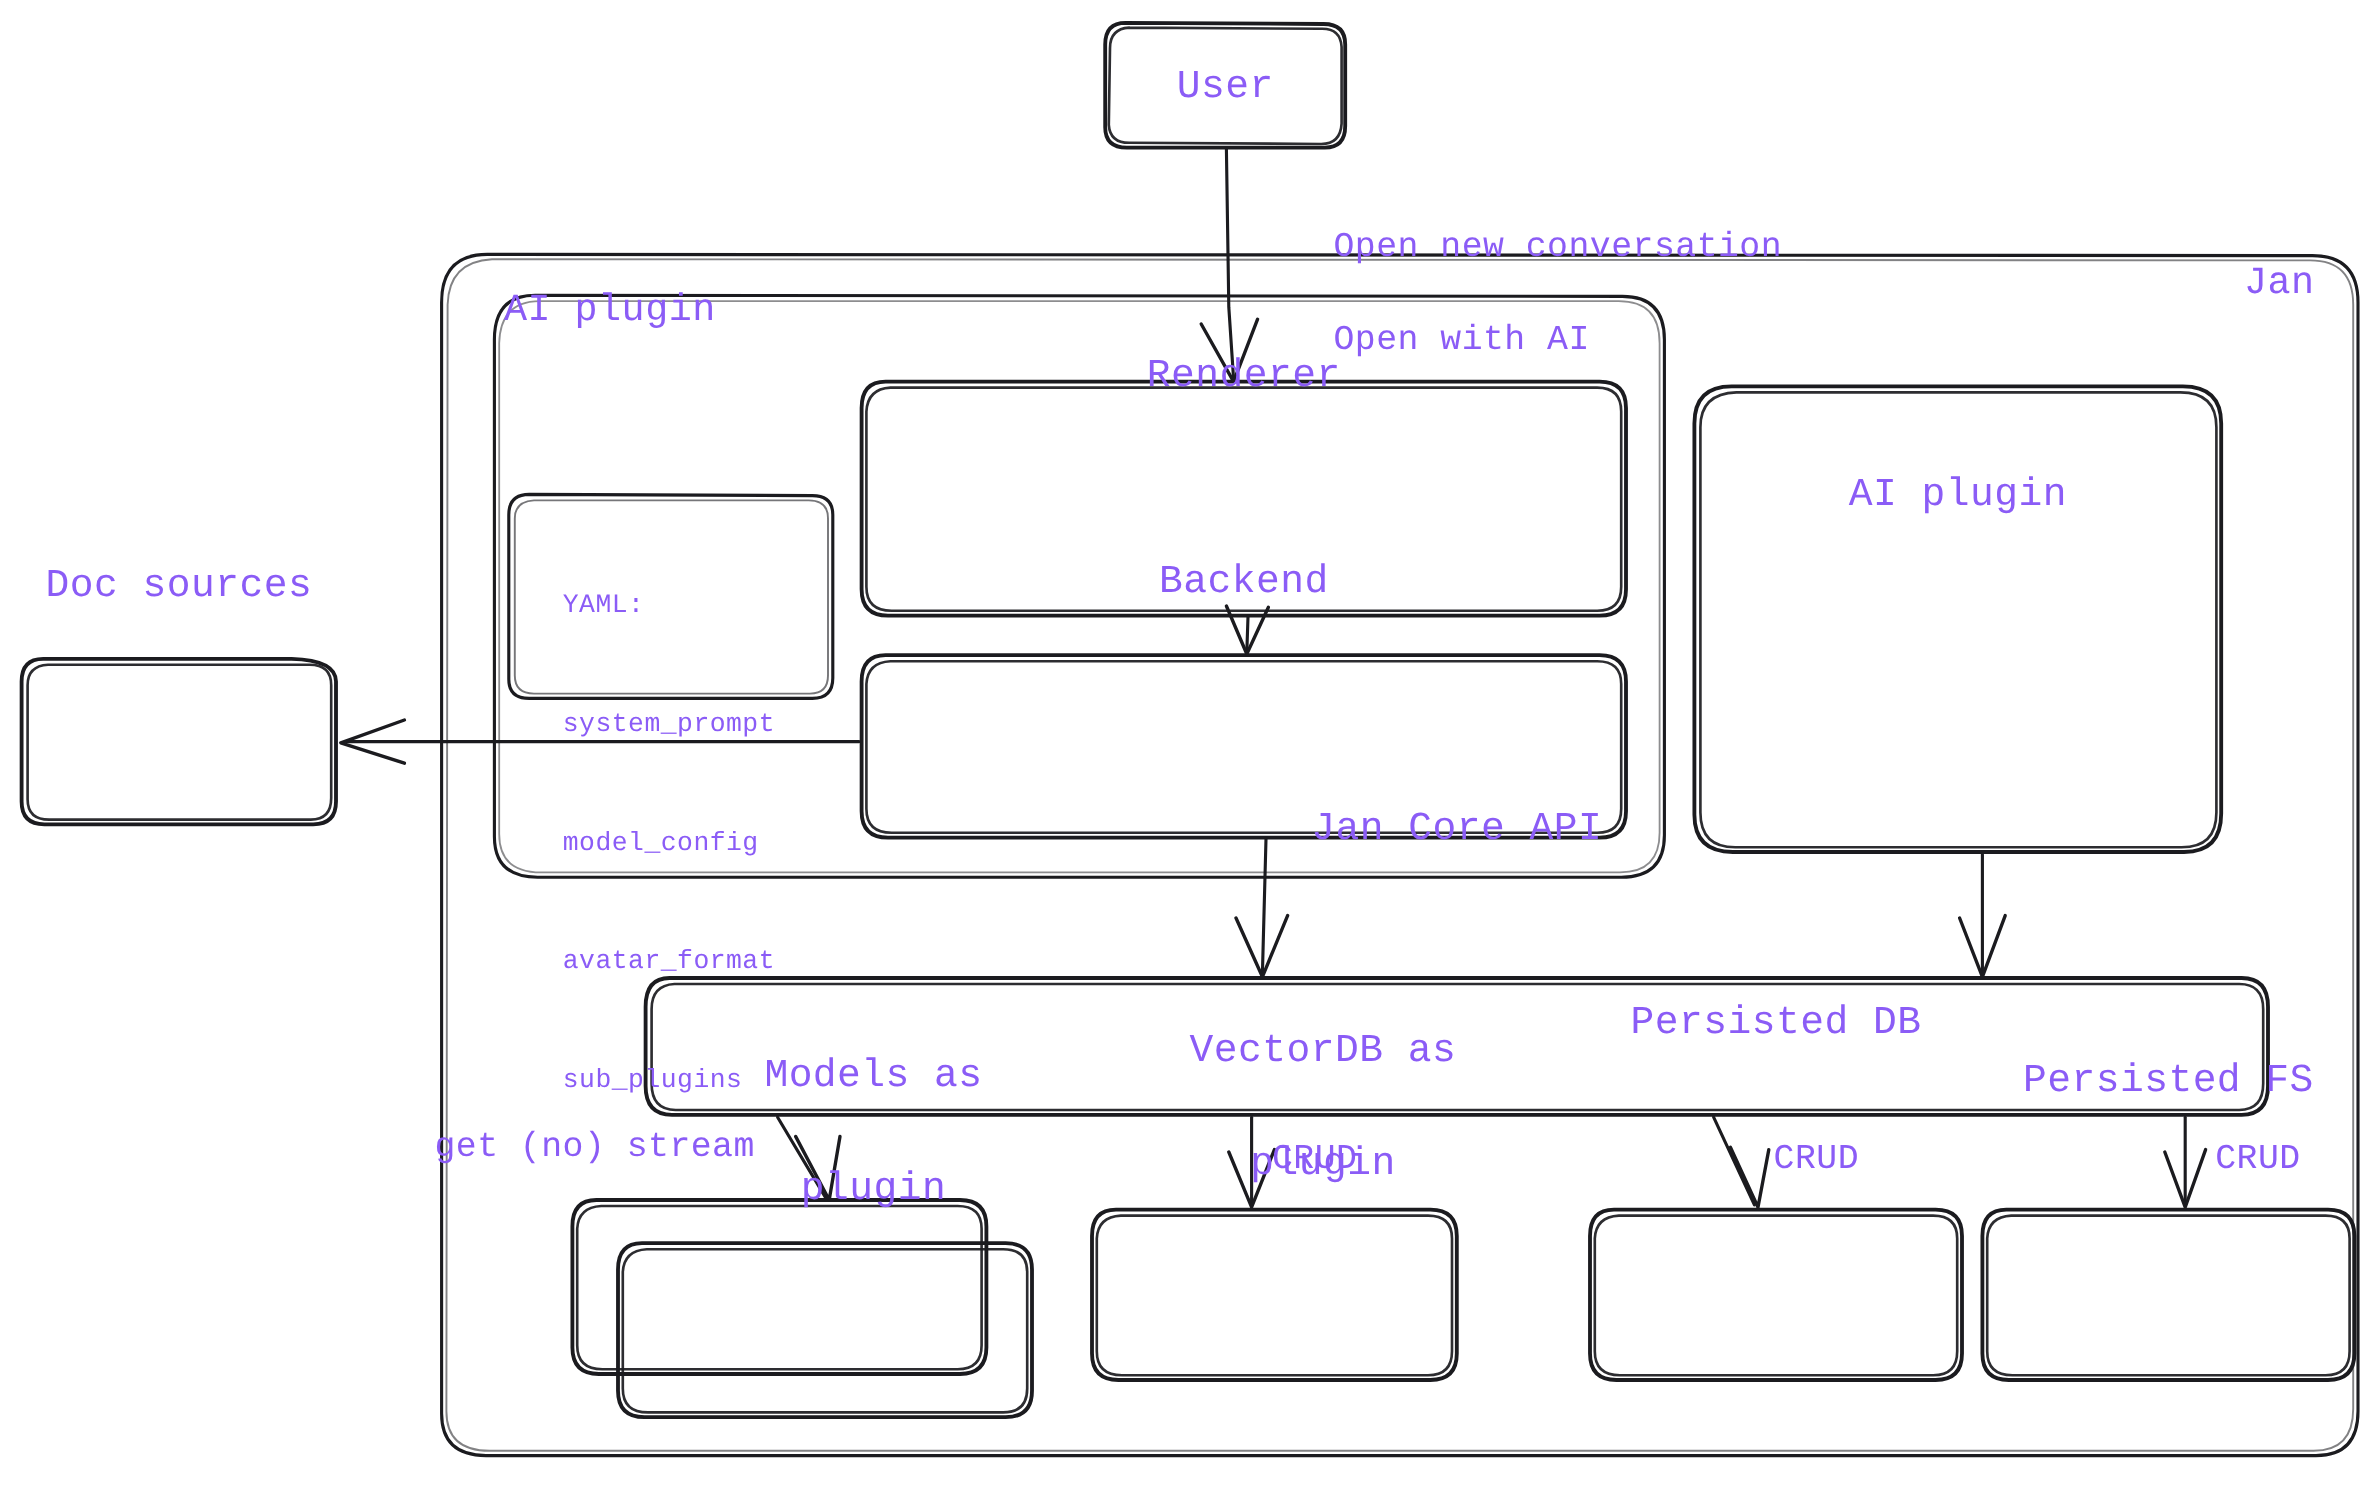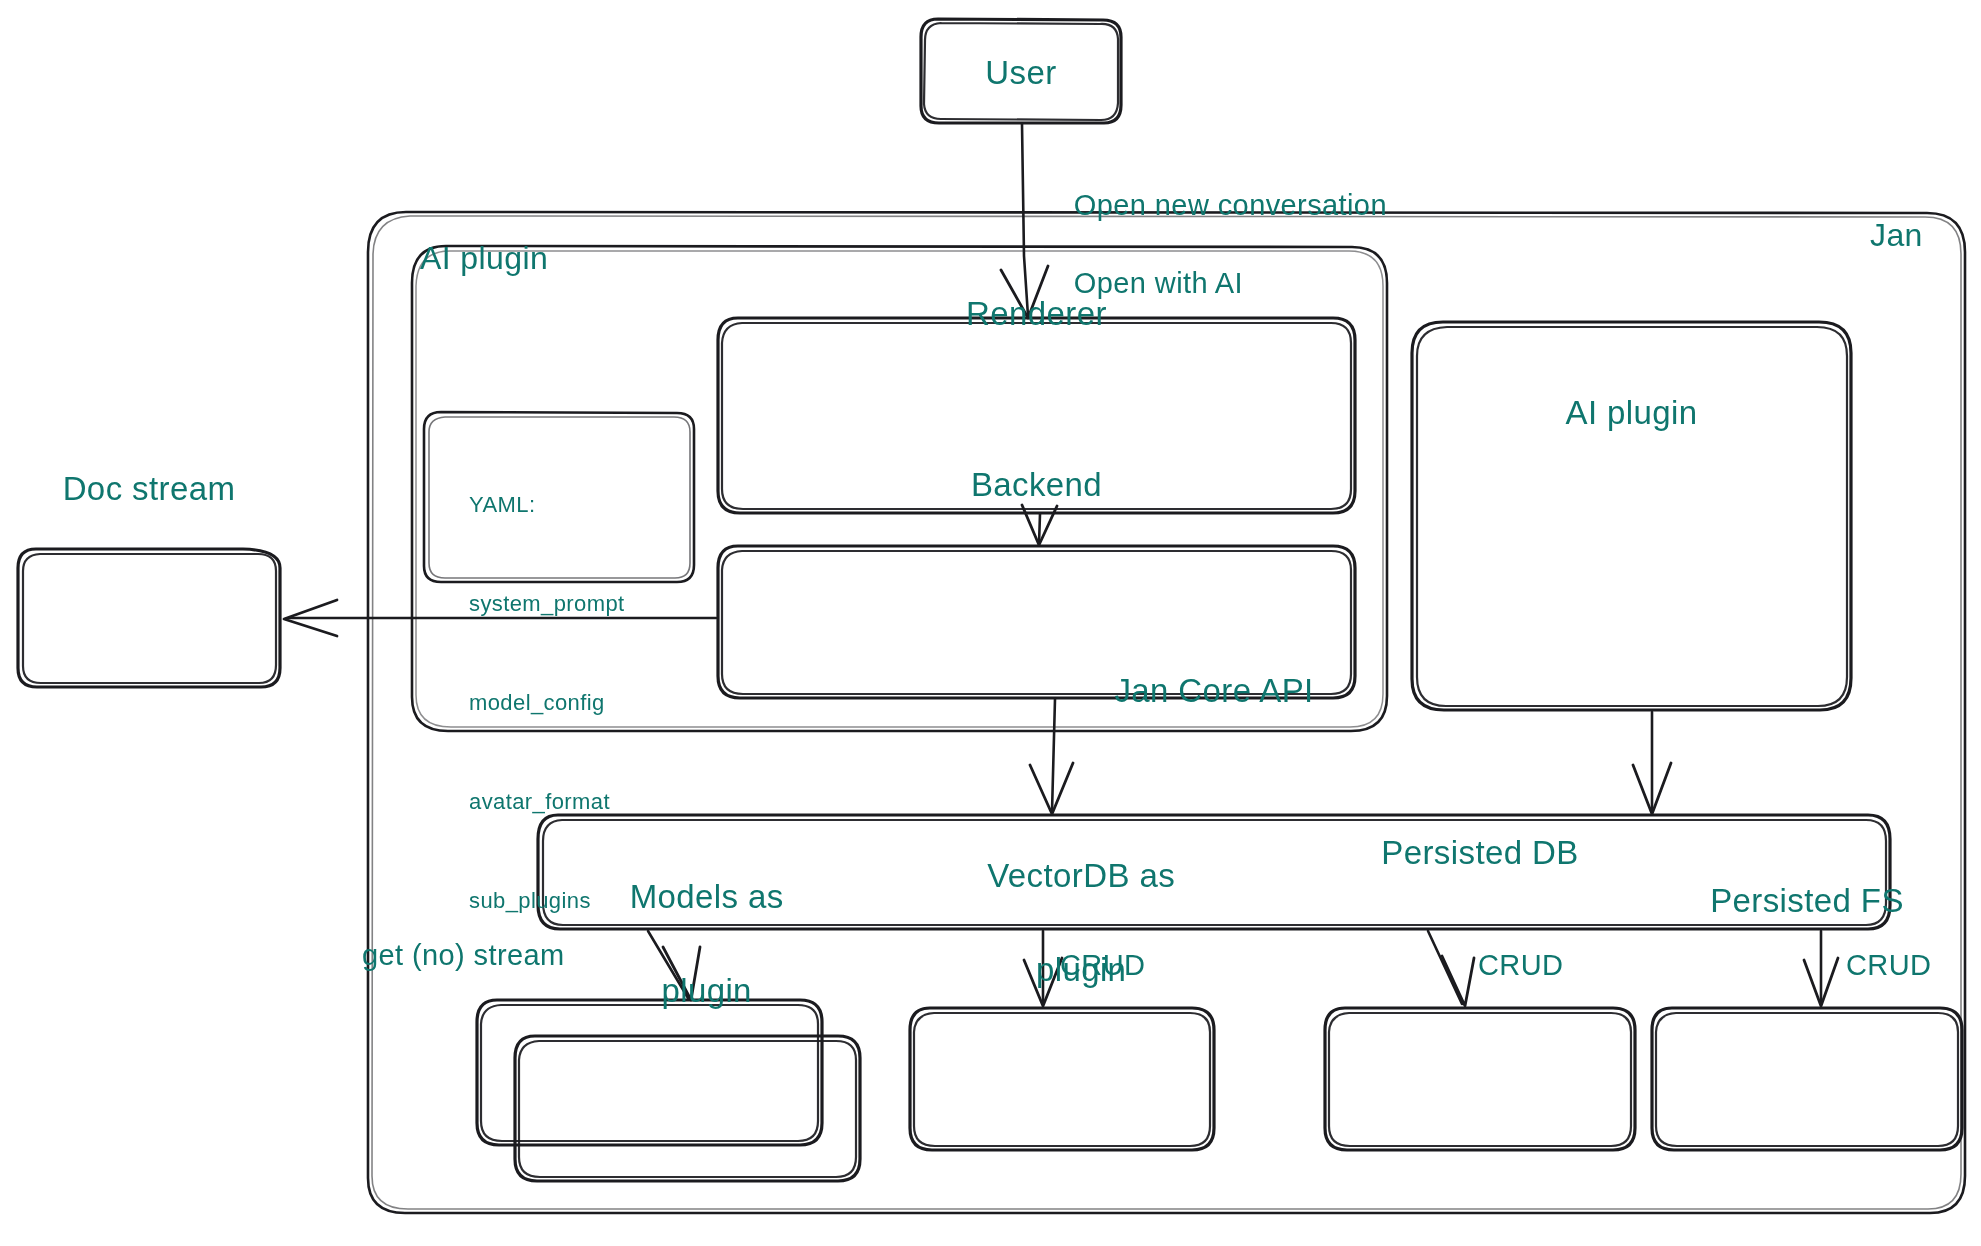--- a/index.html
+++ b/index.html
@@ -33,22 +33,22 @@
     stroke-linejoin: round;
   }
   .box-stroke { stroke-width: 3.2; }
   .box-stroke-2 { stroke-width: 2.2; opacity: 0.92; }
   .container-stroke { stroke-width: 2.6; }
   .arrow-stroke { stroke-width: 2.6; }
   .arrow-head { stroke-width: 2.8; fill: none; }
 
   .lbl {
     position: absolute;
-    color: #0f766e;
-    font-family: Liberation Sans, sans-serif;
+    color: #8b5cf6;
+    font-family: Liberation Mono, monospace;
     white-space: pre;
     letter-spacing: 0.4px;
   }
   .lbl-node {
     font-size: 33px;
     text-align: center;
     line-height: 1.28;
   }
   .lbl-node-2 {
     font-size: 33px;
@@ -196,21 +196,21 @@
   <div class="lbl lbl-group" style="left:420px; top:240px;">AI plugin</div>
 
   <div class="lbl lbl-node" style="left:921px; top:52px; width:200px;">User</div>
 
   <div class="lbl lbl-node" style="left:718px; top:293px; width:637px;">Renderer</div>
 
   <div class="lbl lbl-node" style="left:718px; top:464px; width:637px;">Backend</div>
 
   <div class="lbl lbl-node" style="left:1412px; top:392px; width:439px;">AI plugin</div>
 
-  <div class="lbl lbl-node" style="left:18px; top:468px; width:262px;">Doc stream</div>
+  <div class="lbl lbl-node" style="left:18px; top:468px; width:262px;">Doc sources</div>
 
   <div class="lbl lbl-node" style="left:538px; top:670px; width:1352px;">Jan Core API</div>
 
   <div class="lbl lbl-node-2" style="left:515px; top:827px; width:345px;">
     <span>Models as</span><br>
     <span>plugin</span>
   </div>
 
   <div class="lbl lbl-node-2" style="left:910px; top:806px; width:304px;">
     <span>VectorDB as</span><br>

